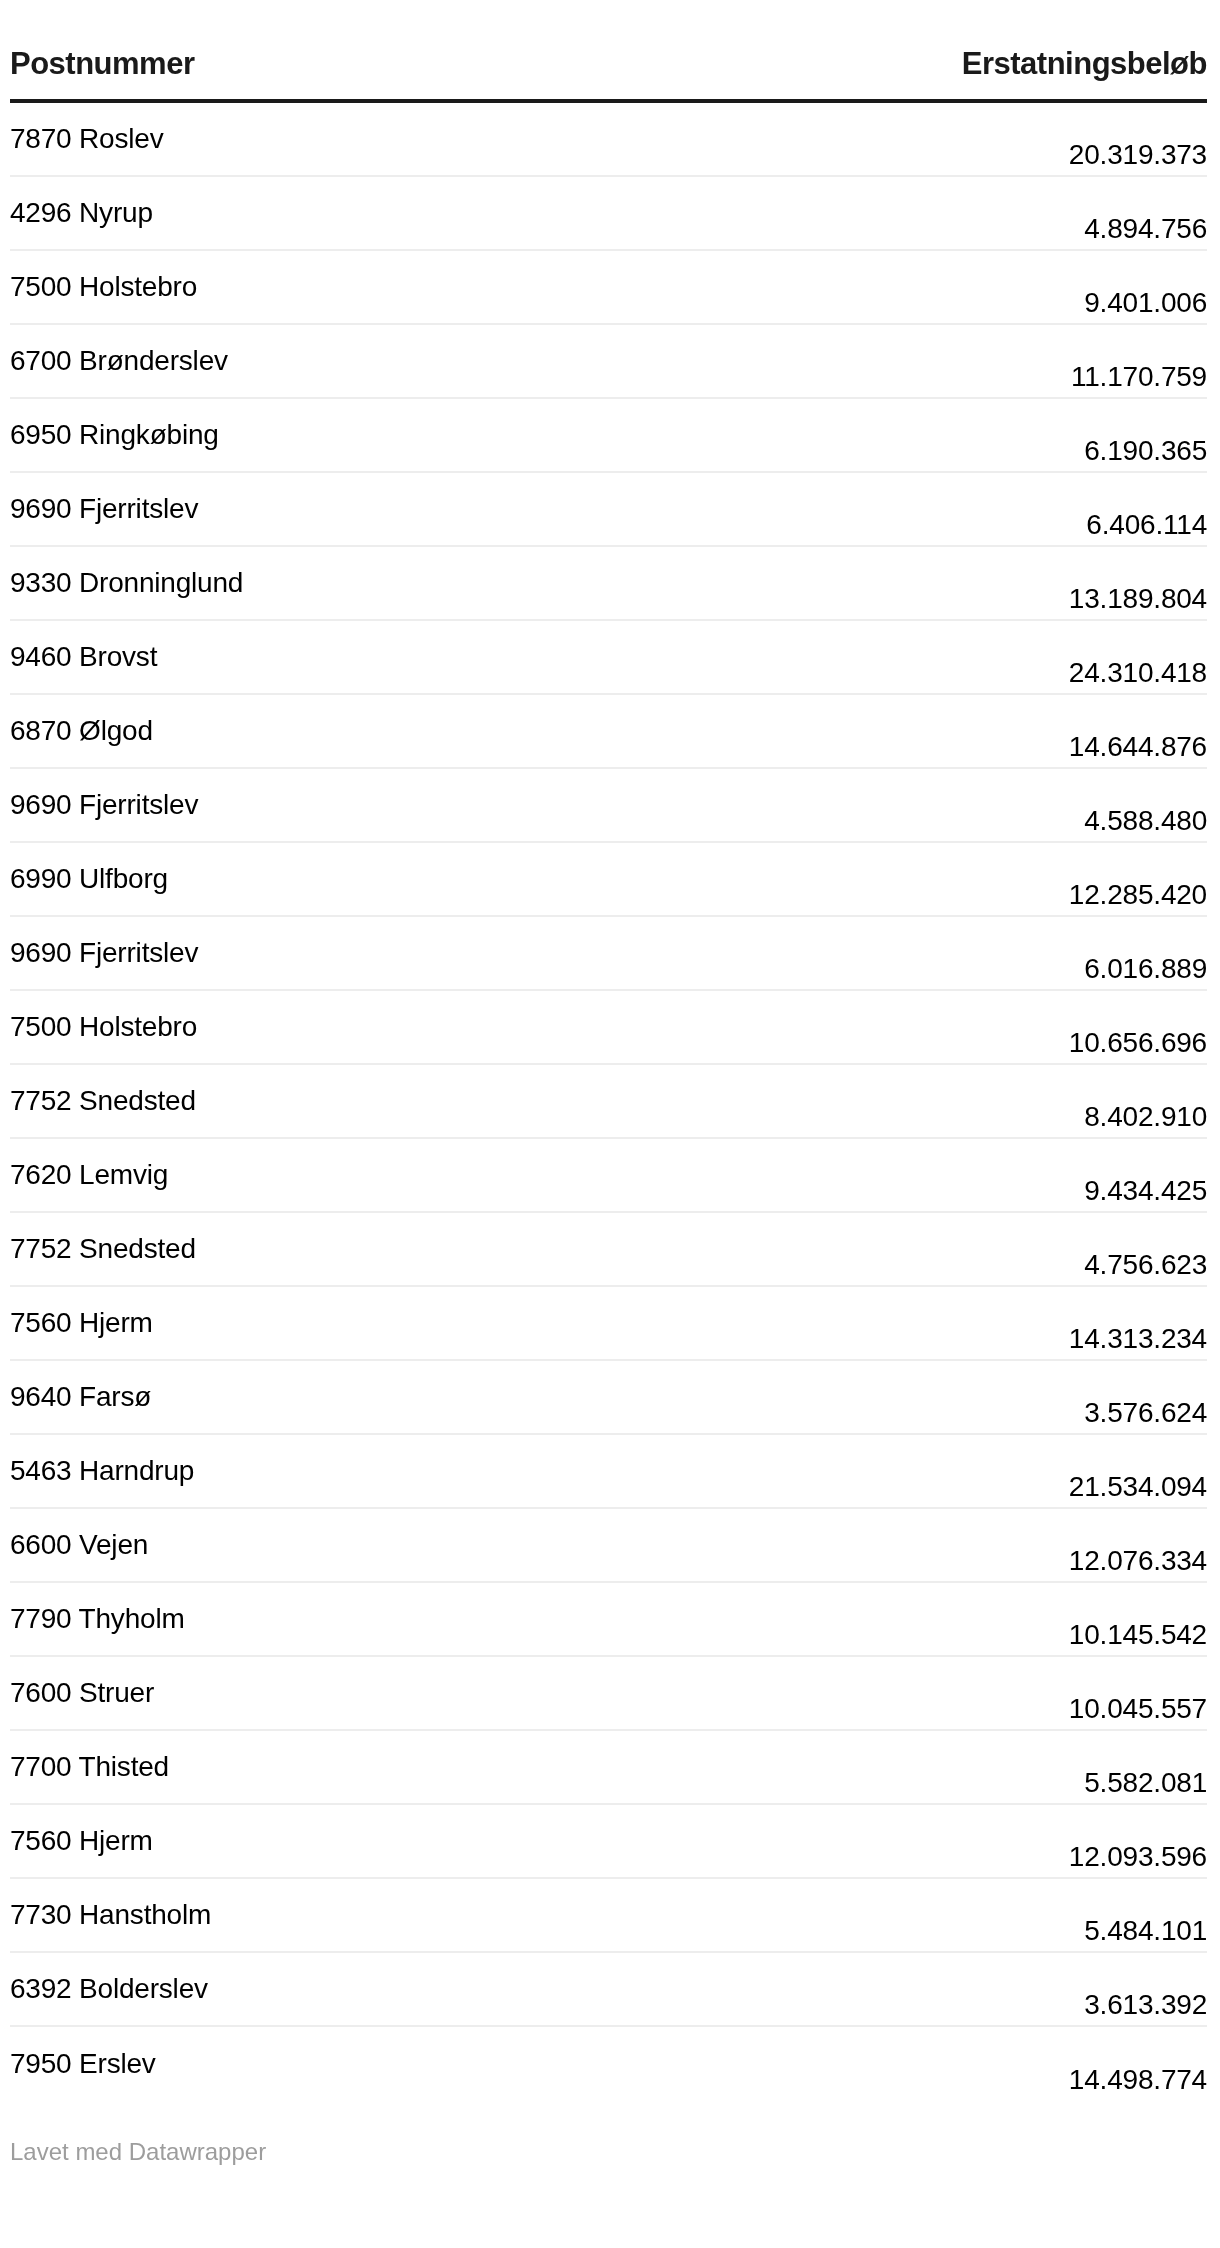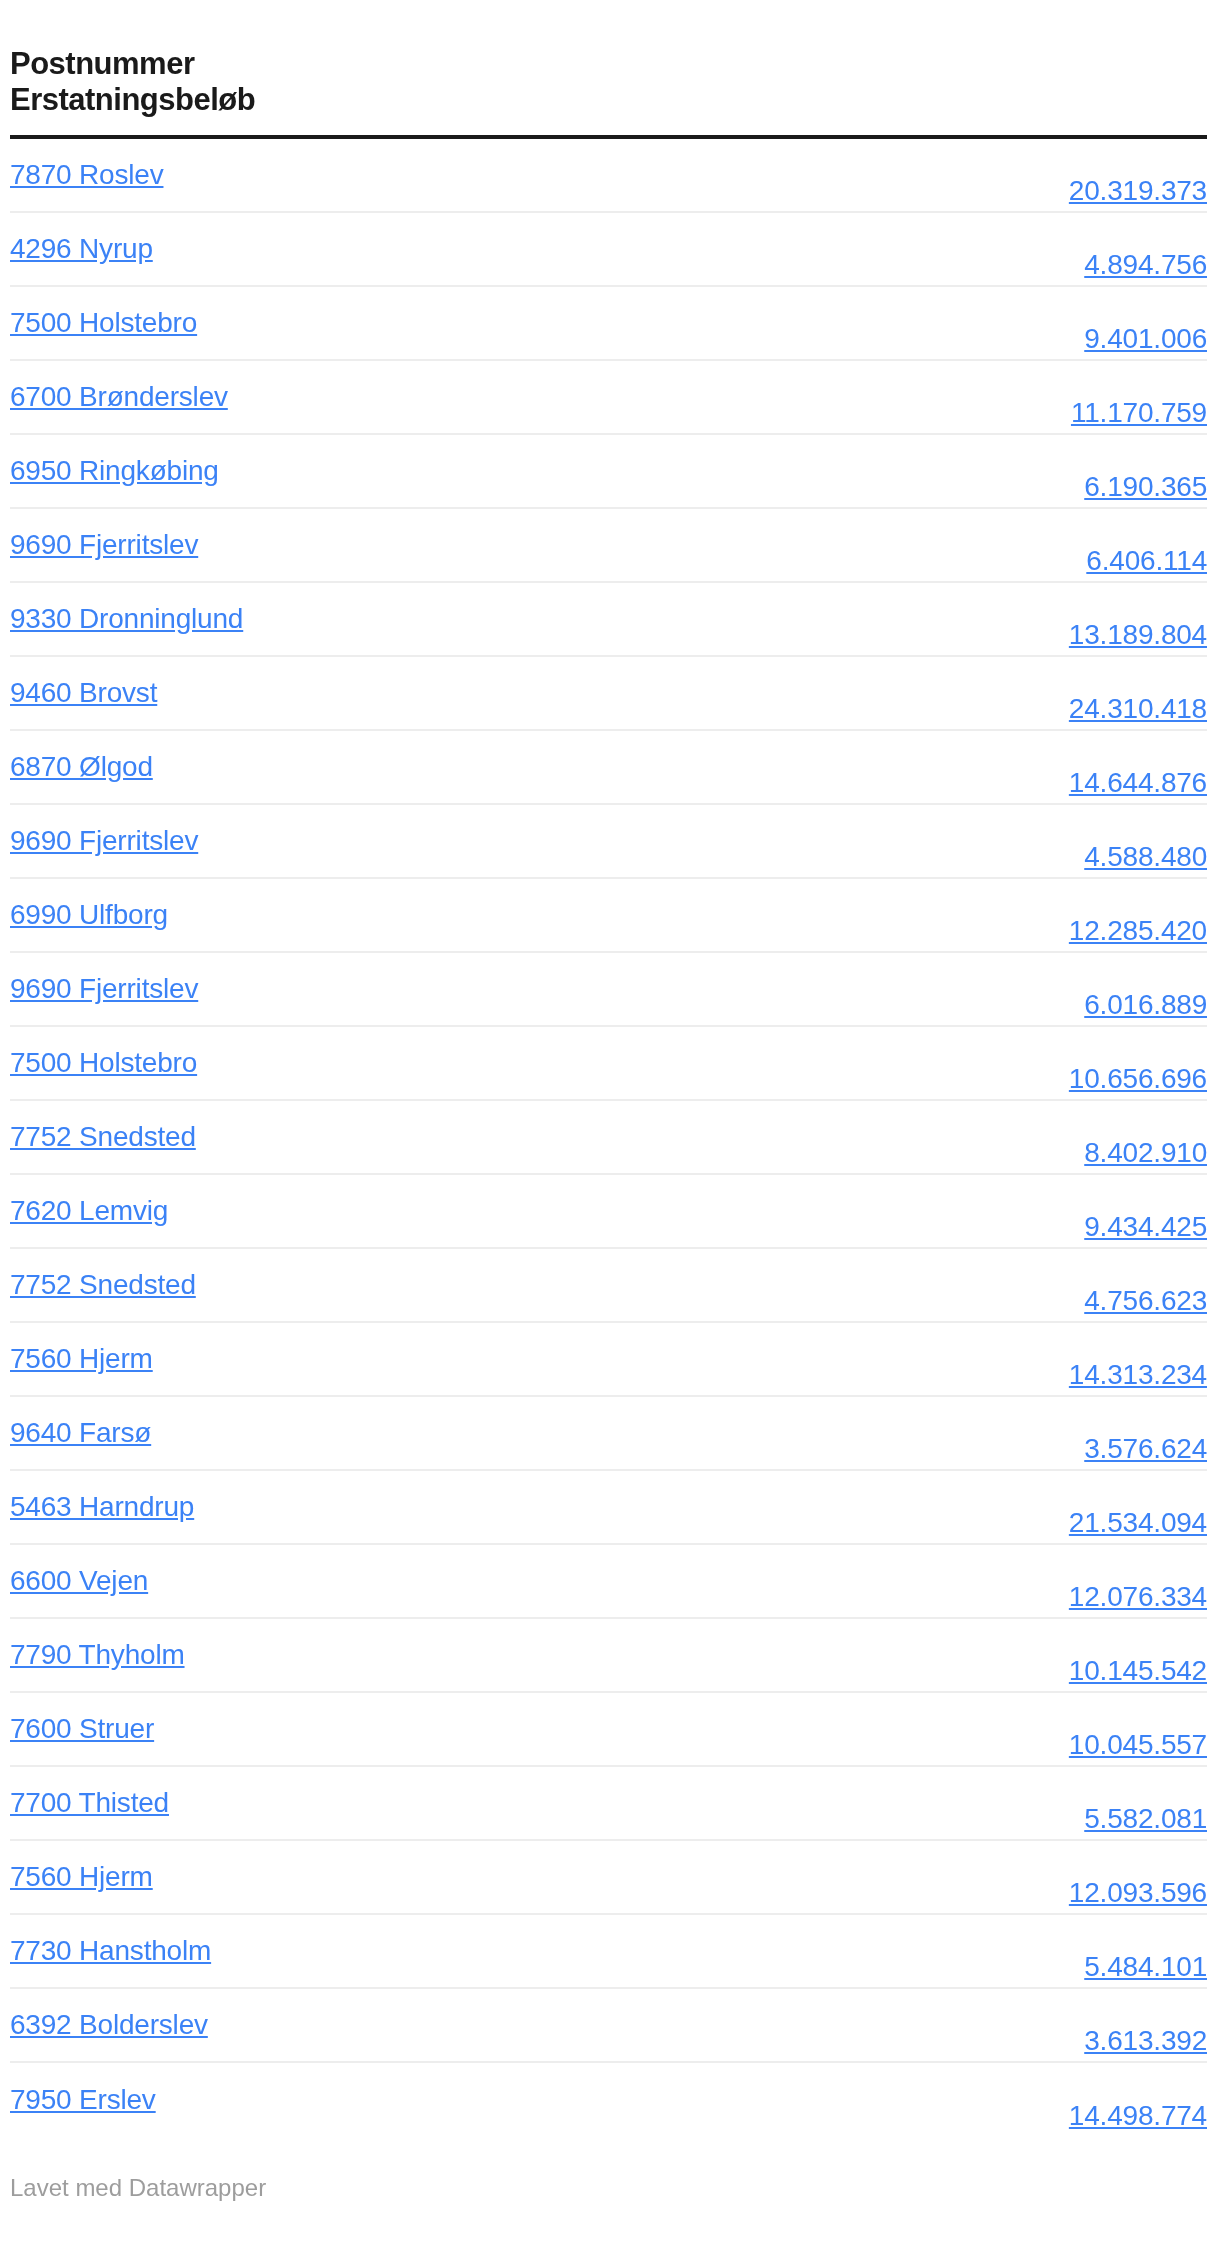--- a/index.html
+++ b/index.html
@@ -20,36 +20,34 @@
   .thead {
     display: flex;
     justify-content: space-between;
     align-items: baseline;
     padding: 46px 0 17px 0;
     border-bottom: 4px solid #1a1a1a;
     font-size: 31px;
     font-weight: bold;
     letter-spacing: -0.5px;
     color: #1a1a1a;
-    flex-direction: column;
   }
   .th-right {
     text-align: right;
   }
   .row {
     display: flex;
     justify-content: space-between;
     align-items: center;
     height: 74px;
     box-sizing: border-box;
     border-bottom: 2px solid #ededed;
     font-size: 28px;
     letter-spacing: -0.2px;
-    color: #3b82f6;
-    text-decoration: underline;
+    color: #000000;
   }
   .row:last-child {
     border-bottom: none;
   }
   .cell.right {
     text-align: center;
     font-variant-numeric: tabular-nums;
     margin-top: 32px;
   }
   .credit {

